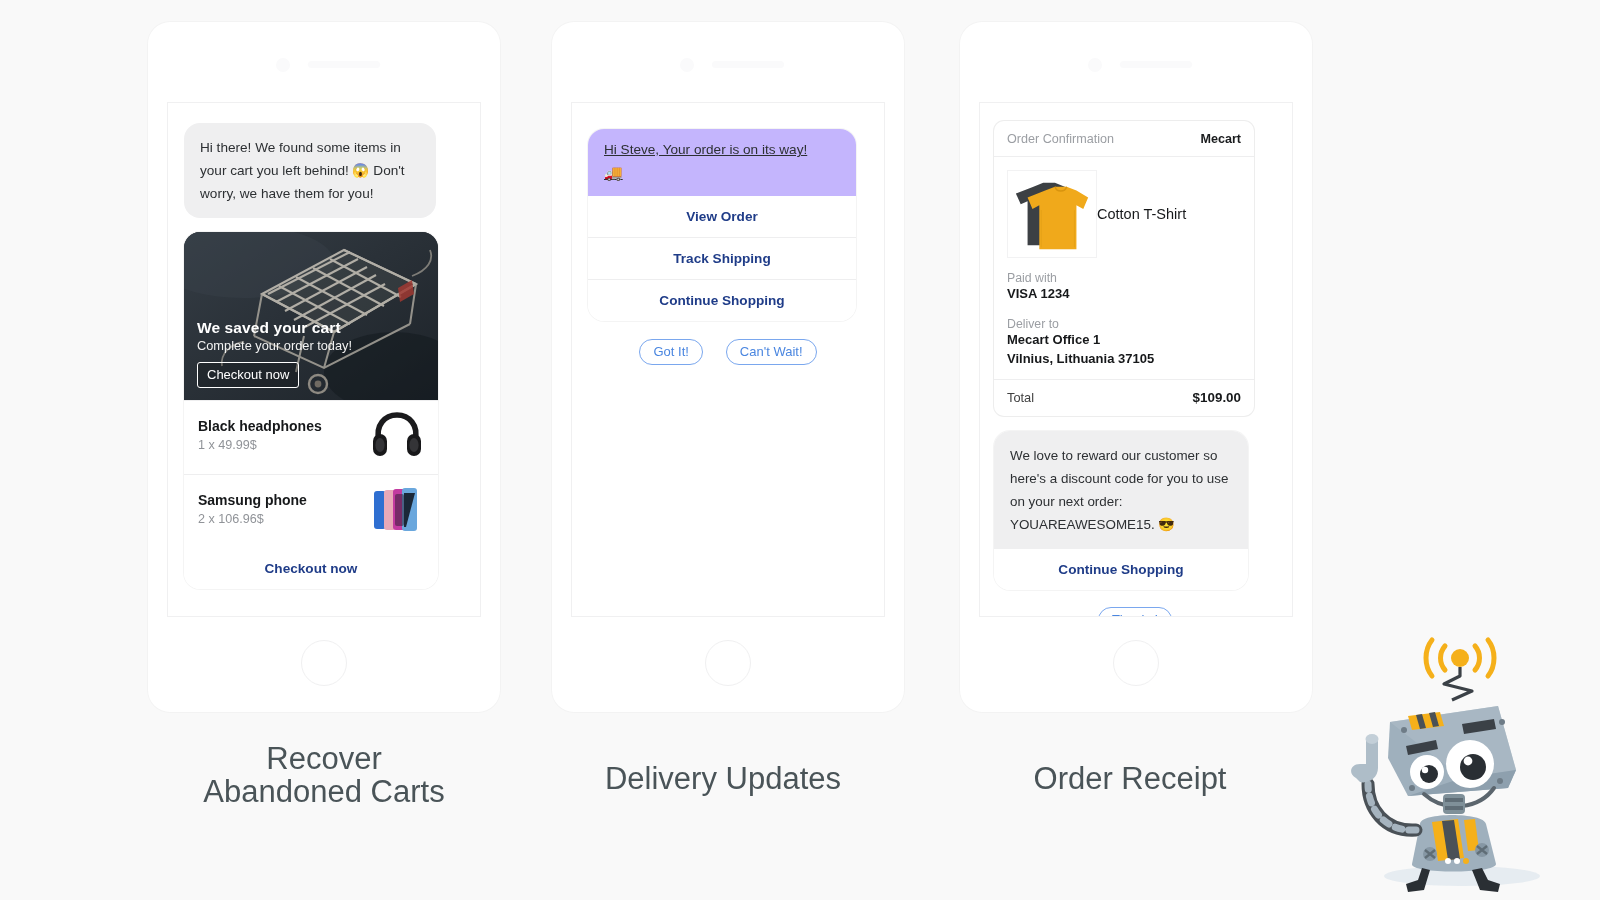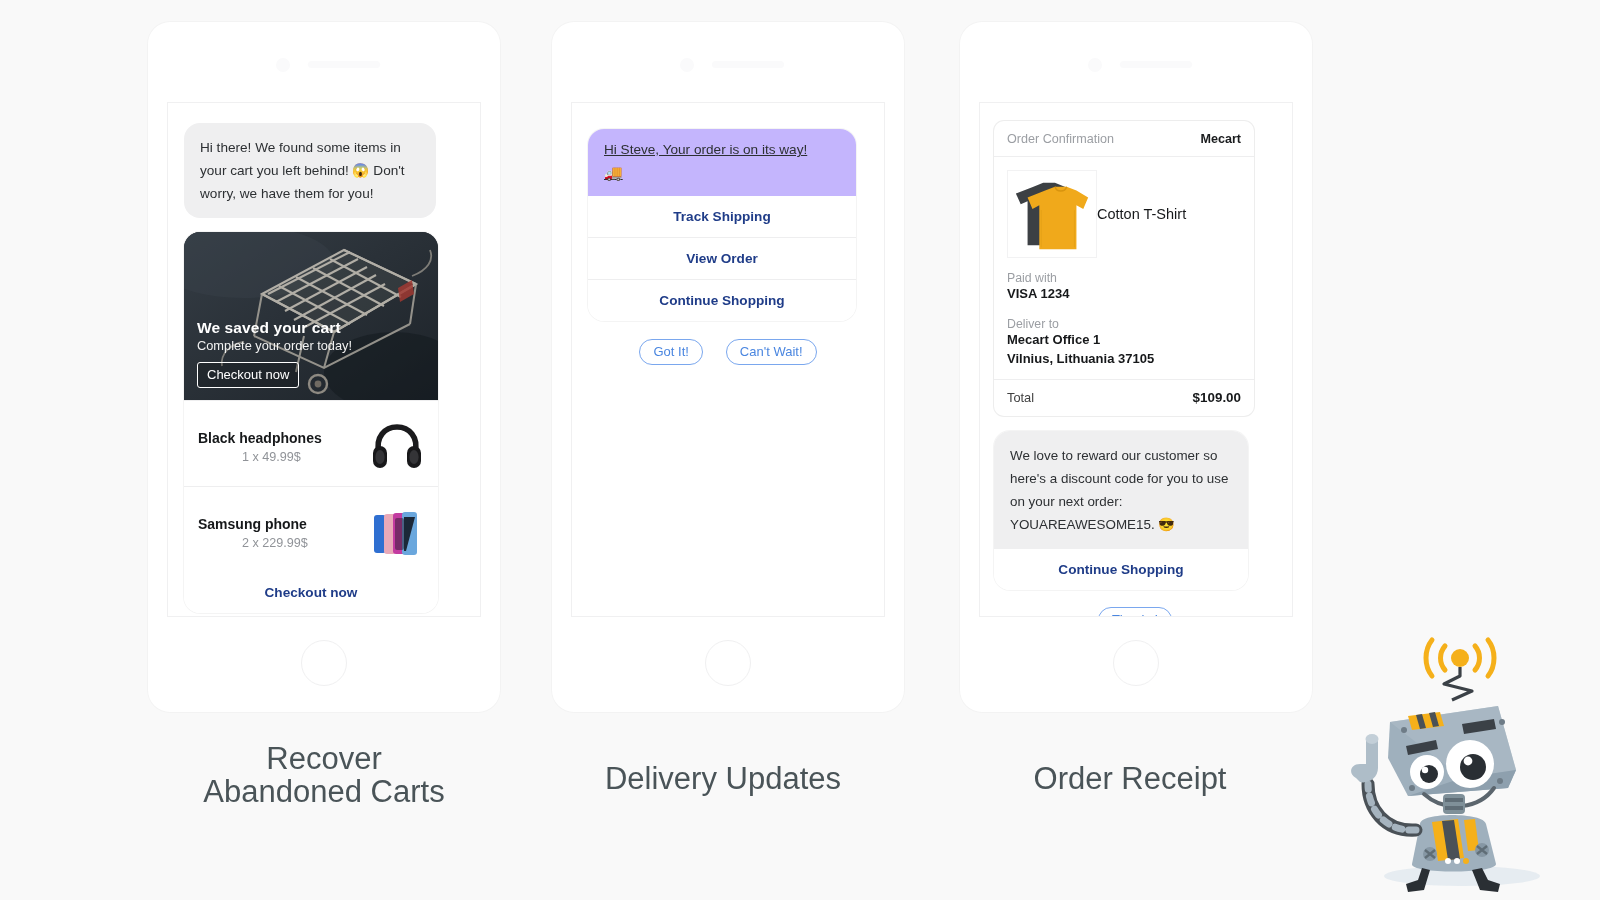--- a/index.html
+++ b/index.html
@@ -91,25 +91,25 @@
   .hero-sub { color: #f2f2f2; font-size: 12.8px; margin-top: 1px; }
   .hero-btn {
     display: inline-block; margin-top: 9px;
     border: 1.4px solid #ffffff; border-radius: 3px;
     color: #ffffff; font-size: 13px;
     padding: 4px 9px 5px 9px;
     background: rgba(0,0,0,0.18);
   }
   .prod-row {
     display: flex; align-items: center; justify-content: space-between;
-    padding: 20px 14px 13px 14px;
+    padding: 8px 14px 13px 14px;
     border-top: 1px solid #eeeeef;
   }
   .prod-name { font-size: 14px; font-weight: bold; color: #16181a; }
-  .prod-qty { font-size: 12.6px; color: #909398; margin-top: 4px; margin-left: 44px; }
+  .prod-qty { font-size: 12.6px; color: #909398; margin-top: 4px; }
   .prod-thumb { width: 54px; height: 52px; flex: none; }
 
   
   .deliv-card { margin-top: 6px; width: 268px; }
   .deliv-bubble {
     background: #c4b5fd;
     font-size: 13.6px; color: #2d3033; line-height: 1.6;
     padding: 10px 16px 11px 16px;
     text-decoration: underline;
   }
@@ -252,21 +252,21 @@
               <rect x="3" y="25" width="14" height="22" rx="7" fill="#18181a"></rect>
               <rect x="37" y="25" width="14" height="22" rx="7" fill="#18181a"></rect>
               <ellipse cx="10" cy="36" rx="4.6" ry="7" fill="#343437"></ellipse>
               <ellipse cx="44" cy="36" rx="4.6" ry="7" fill="#343437"></ellipse>
             </svg>
           </div>
 
           <div class="prod-row">
             <div>
               <div class="prod-name">Samsung phone</div>
-              <div class="prod-qty">2 x 229.99$</div>
+              <div class="prod-qty">2 x 106.96$</div>
             </div>
             <svg class="prod-thumb" viewBox="0 0 54 52">
               <rect x="4" y="8" width="12" height="38" rx="3" fill="#2f6fd1"></rect>
               <rect x="14" y="7" width="12" height="40" rx="3" fill="#e9a9b8"></rect>
               <rect x="23" y="6" width="13" height="41" rx="3" fill="#c33ba0"></rect>
               <rect x="32" y="5" width="15" height="43" rx="3" fill="#6aa7dd"></rect>
               <path d="M34 10 L45 10 L36 44 L34 44 Z" fill="#1b2838"></path>
               <rect x="25" y="11" width="9" height="32" rx="2" fill="#2a1b2e" opacity=".5"></rect>
             </svg>
           </div>
@@ -285,22 +285,22 @@
       <div class="speaker"></div>
     </div>
 
     <div class="screen">
       <div class="screen-inner">
         <div class="card deliv-card">
           <div class="deliv-bubble">
             <span>Hi Steve, Your order is on its way!</span>
             <div class="emoji">🚚</div>
           </div>
+          <div class="card-action">View Order</div>
           <div class="card-action">Track Shipping</div>
-          <div class="card-action">View Order</div>
           <div class="card-action">Continue Shopping</div>
         </div>
 
         <div class="quick-replies">
           <div class="qr">Got It!</div>
           <div class="qr">Can't Wait!</div>
         </div>
       </div>
     </div>
 

